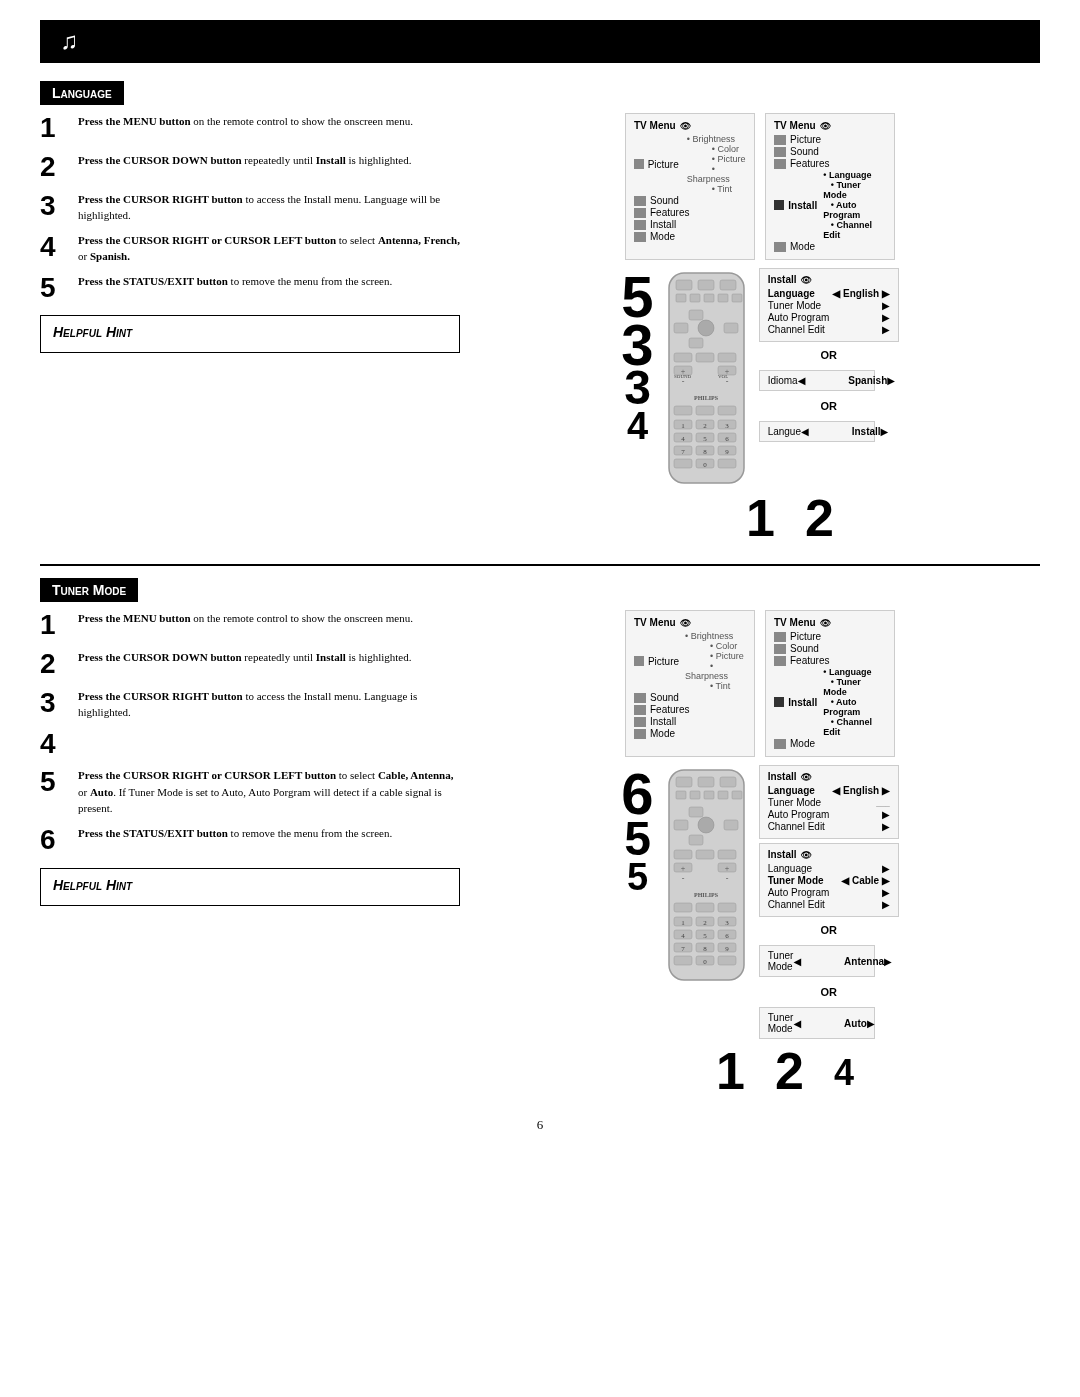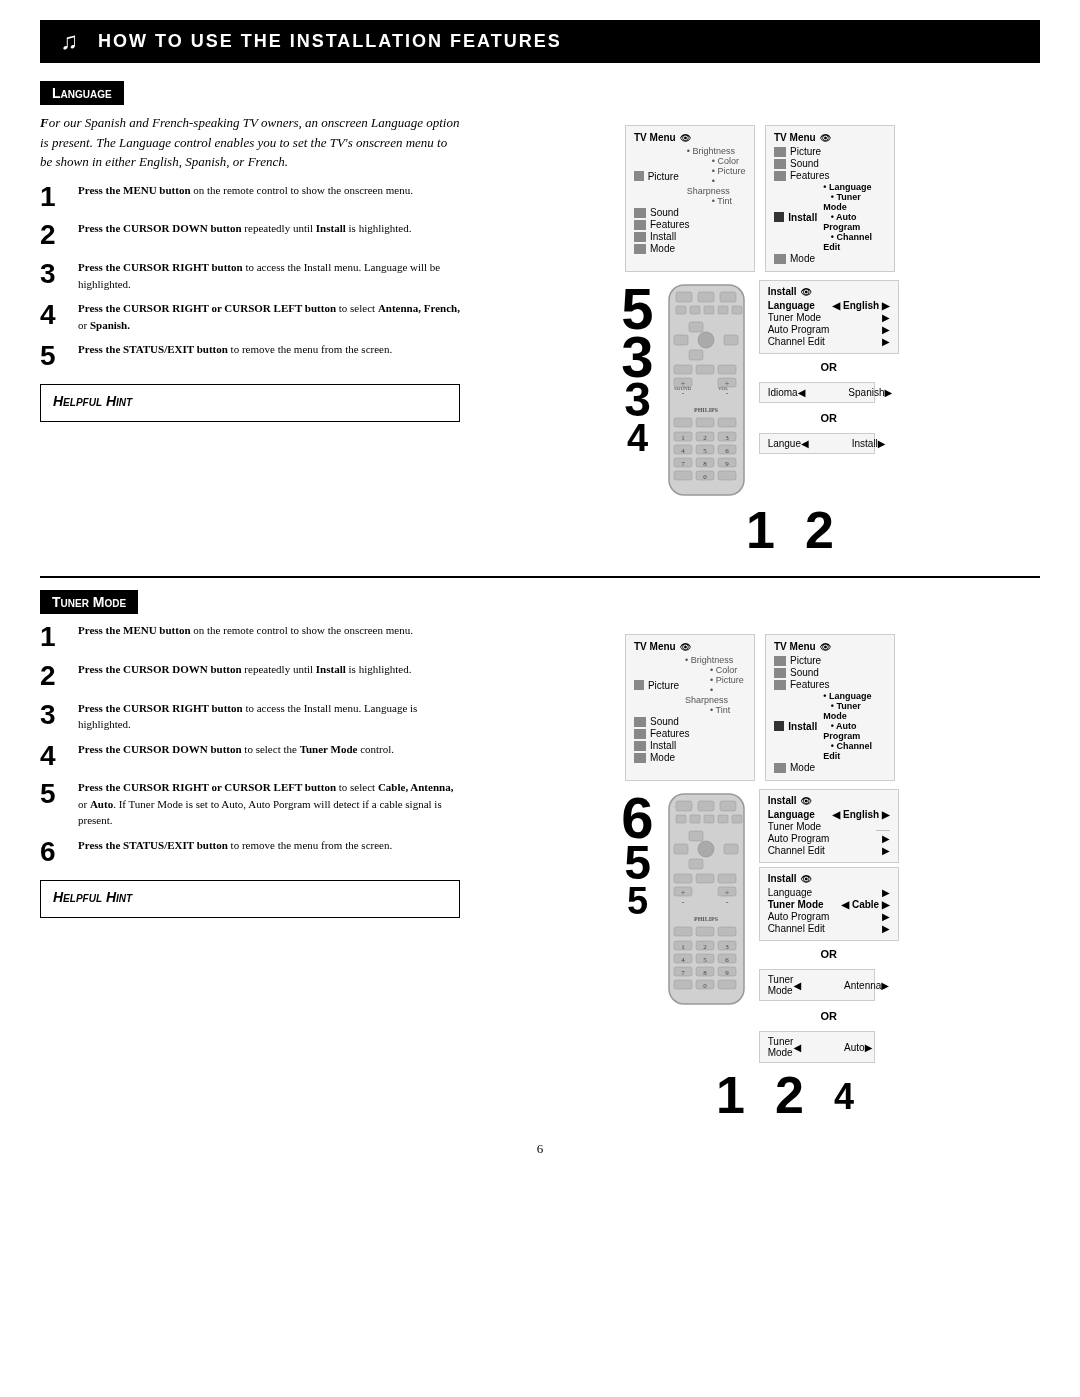--- a/index.html
+++ b/index.html
@@ -213,21 +213,21 @@
       padding: 4px 8px;
       font-size: 10px;
       width: 116px;
       font-family: Arial, sans-serif;
       display: flex;
       align-items: center;
       justify-content: space-between;
       margin: 2px 0;
     }
     .lang-option-panel .lang-label { font-size: 10px; }
-    .lang-option-panel .lang-value { font-weight: normal; font-size: 10px; margin-left: 43px; }
+    .lang-option-panel .lang-value { font-weight: bold; font-size: 10px; margin-left: 43px; }
 
     
     .big-step-num {
       font-size: 52px;
       font-weight: bold;
       font-family: Arial, sans-serif;
       line-height: 1;
       color: #000;
     }
 
@@ -243,50 +243,45 @@
       border: none;
       border-top: 2px solid #000;
       margin: 18px 0 12px 0;
     }
 
     .panels-row {
       display: flex;
       gap: 10px;
       justify-content: flex-end;
       margin-bottom: 8px;
-      margin-top: 12px;
     }
 
     .mid-section {
       display: flex;
       gap: 10px;
       align-items: flex-start;
     }
 
     .big-nums-overlay {
       display: flex;
       flex-direction: column;
       align-items: center;
     }
   </style>
 </head>
 <body>
 
 <div class="page-header">
   <span class="logo">♫</span>
-  <h1>How to Use the Installation Features</h1>
 </div>
 
 <div class="section">
   <div class="section-title-bar">Language</div>
   <div class="section-body">
     <div class="section-left">
-      <p class="intro-para">
-        <em><strong>F</strong>or our Spanish and French-speaking TV owners, an onscreen Language option is present. The Language control enables you to set the TV's onscreen menu to be shown in either English, Spanish, or French.</em>
-      </p>
       <ul class="steps-list">
         <li class="step-item">
           <span class="step-number">1</span>
           <span class="step-text"><strong>Press the MENU button</strong> on the remote control to show the onscreen menu.</span>
         </li>
         <li class="step-item">
           <span class="step-number">2</span>
           <span class="step-text"><strong>Press the CURSOR DOWN button</strong> repeatedly until <strong>Install</strong> is highlighted.</span>
         </li>
         <li class="step-item">
@@ -480,21 +475,20 @@
         <li class="step-item">
           <span class="step-number">2</span>
           <span class="step-text"><strong>Press the CURSOR DOWN button</strong> repeatedly until <strong>Install</strong> is highlighted.</span>
         </li>
         <li class="step-item">
           <span class="step-number">3</span>
           <span class="step-text"><strong>Press the CURSOR RIGHT button</strong> to access the Install menu. Language is highlighted.</span>
         </li>
         <li class="step-item">
           <span class="step-number">4</span>
-          <span class="step-text"><strong>Press the CURSOR DOWN button</strong> to select the <strong>Tuner Mode</strong> control.</span>
         </li>
         <li class="step-item">
           <span class="step-number">5</span>
           <span class="step-text"><strong>Press the CURSOR RIGHT or CURSOR LEFT button</strong> to select <strong>Cable, Antenna,</strong> or <strong>Auto</strong>. If Tuner Mode is set to Auto, Auto Porgram will detect if a cable signal is present.</span>
         </li>
         <li class="step-item">
           <span class="step-number">6</span>
           <span class="step-text"><strong>Press the STATUS/EXIT button</strong> to remove the menu from the screen.</span>
         </li>
       </ul>

